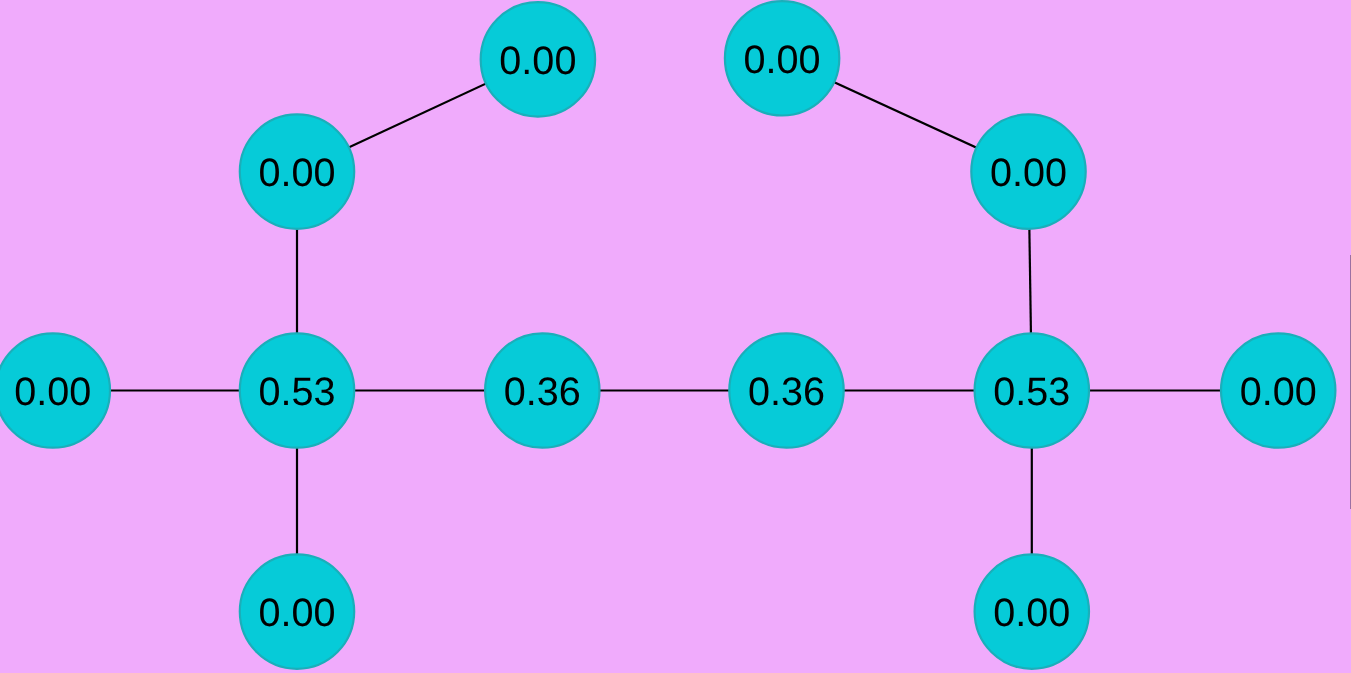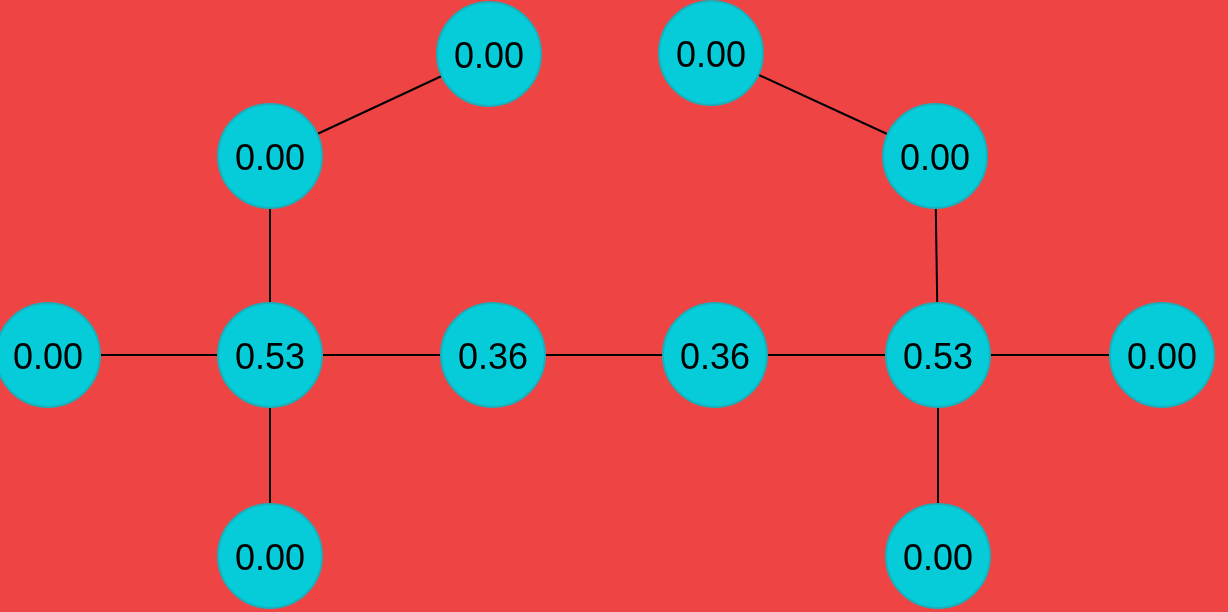--- a/index.html
+++ b/index.html
@@ -11,21 +11,21 @@
   body {
     width: 1228px;
     height: 612px;
     overflow: hidden;
     font-family: "Liberation Sans", sans-serif;
   }
   #canvas {
     position: relative;
     width: 1228px;
     height: 612px;
-    background: #ef4444;
+    background: #f0abfc;
   }
   .graph-svg {
     position: absolute;
     top: 0;
     left: 0;
     width: 1228px;
     height: 612px;
     display: block;
   }
   .node-circle {

